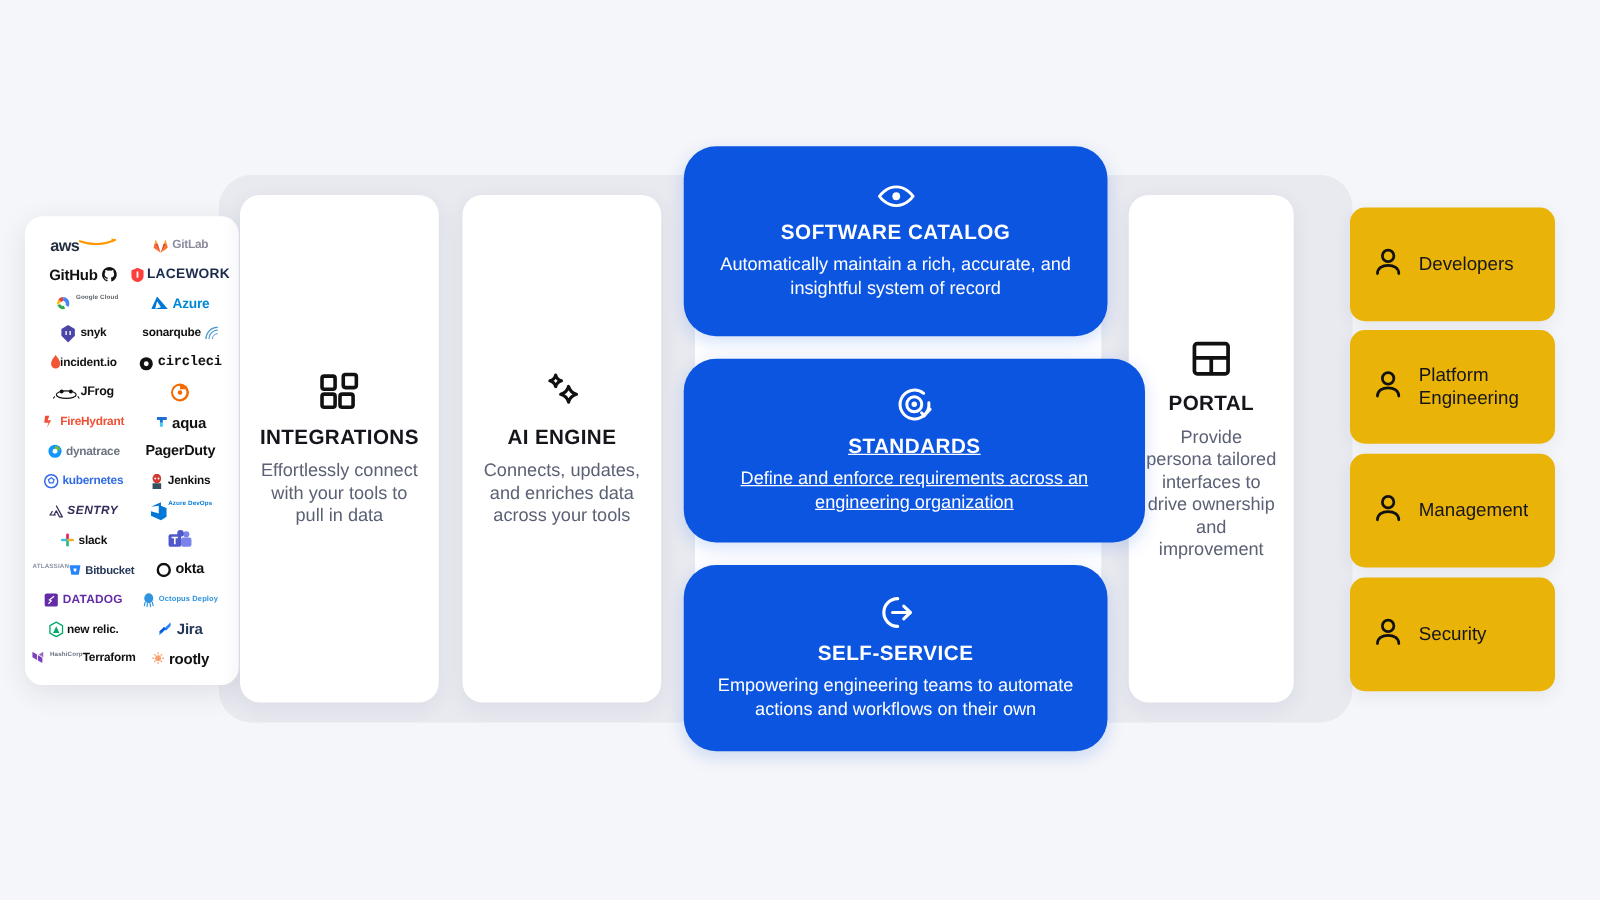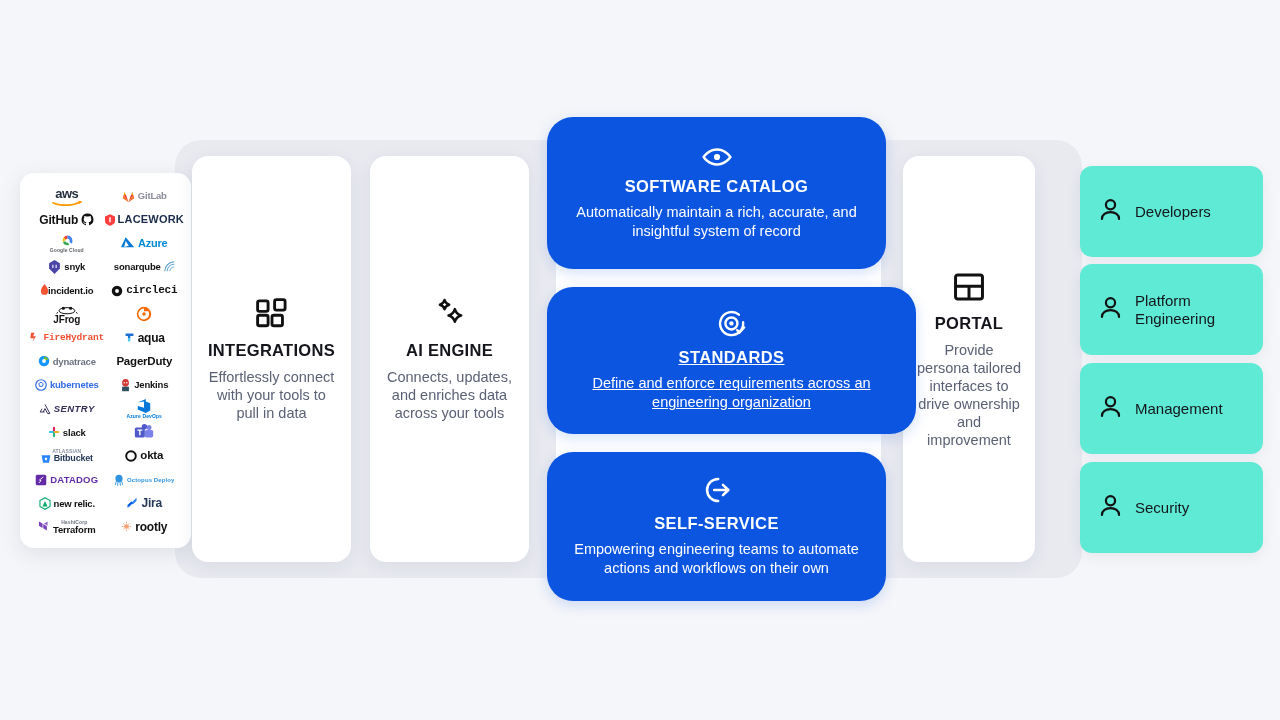--- a/index.html
+++ b/index.html
@@ -52,21 +52,21 @@
   .logo-mark { flex: none; display:block; }
   .logo-text {
     font-size: 9.5px;
     font-weight: 700;
     letter-spacing: -0.2px;
     white-space: nowrap;
     line-height: 1;
   }
   .logo-text.tiny { font-size: 5px; font-weight: 600; letter-spacing: 0.1px; }
   .logo-text.light { font-weight: 600; }
-  .logo-stack { display:flex; flex-direction:column; align-items:center; justify-content:center; line-height:1; }
+  .logo-stack { display:flex; flex-direction:row; align-items:flex-start; justify-content:center; line-height:1; }
 
   
   .fcard {
     position: absolute;
     background: #ffffff;
     border-radius: 16px;
     box-shadow: 0 5px 18px rgba(30,40,80,0.07);
     display: flex;
     flex-direction: column;
     align-items: center;
@@ -131,23 +131,23 @@
     font-weight: 400;
   }
   #card-catalog   { left: 547px; top: 117px; width: 339px; height: 152px; }
   #card-standards { left: 547px; top: 287px; width: 369px; height: 147px; text-decoration: underline; }
   #card-selfserv  { left: 547px; top: 452px; width: 339px; height: 149px; }
 
   
   .pcard {
     position: absolute;
     left: 1080px;
-    width: 183px;
+    width: 164px;
     height: 91px;
-    background: #5eead4;
+    background: #eab308;
     border-radius: 12px;
     box-shadow: 0 4px 14px rgba(30,40,80,0.07);
     display: flex;
     align-items: center;
     gap: 12px;
     padding-left: 18px;
   }
   .pcard .plabel {
     font-size: 15px;
     font-weight: 500;
@@ -224,21 +224,21 @@
               <path d="M2 13 L0 16 M32 13 L34 16" stroke="#111" stroke-width="1.4"></path>
             </svg>
           <span class="logo-text" style="font-size:10px;color:#111;">JFrog</span>
         </div>
       </div>
 
       <div class="logo-item">
         <svg class="logo-mark" width="11" height="11" viewBox="0 0 16 16">
             <path fill="#f05033" d="M3 1h5l-2 5h4L5 15l2-6H2z"></path>
           </svg>
-        <span class="logo-text" style="color:#f05033;font-family:Liberation Mono, monospace;">FireHydrant</span>
+        <span class="logo-text" style="color:#f05033;">FireHydrant</span>
       </div>
 
       <div class="logo-item">
         <svg class="logo-mark" width="12" height="12" viewBox="0 0 16 16">
             <circle cx="8" cy="8" r="7" fill="#1496ff"></circle>
             <path d="M8 2 A6 6 0 0 1 13.5 6 L8 8z" fill="#73be28"></path>
             <circle cx="8" cy="8" r="2.6" fill="#fff"></circle>
           </svg>
         <span class="logo-text light" style="color:#6b7280;">dynatrace</span>
       </div>

